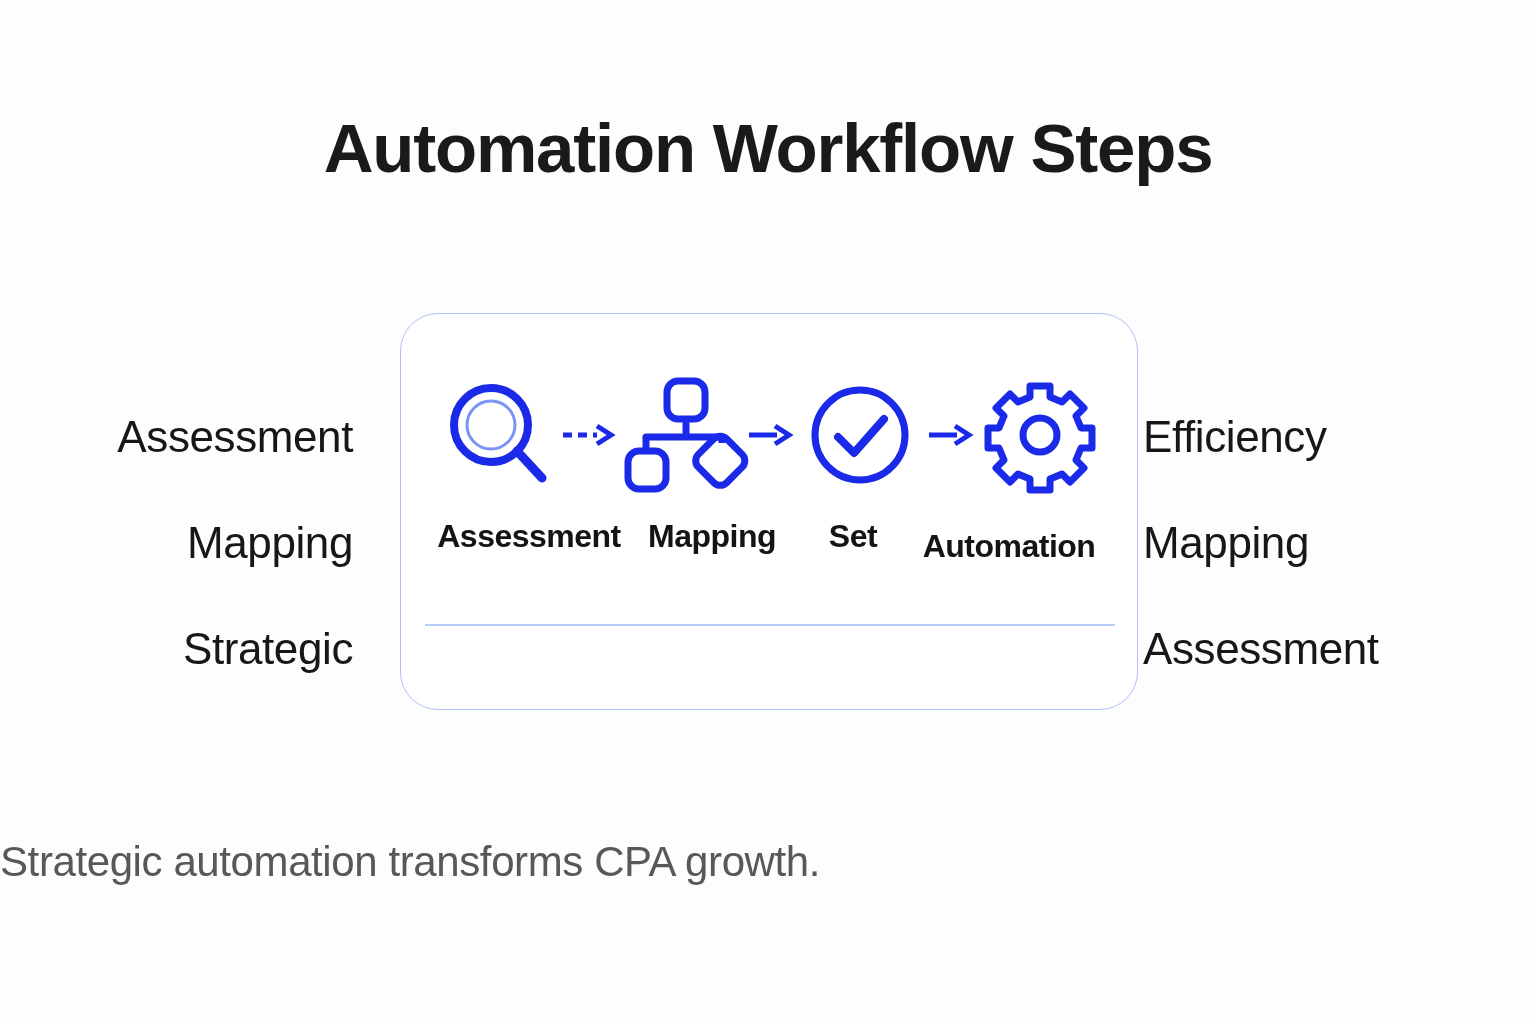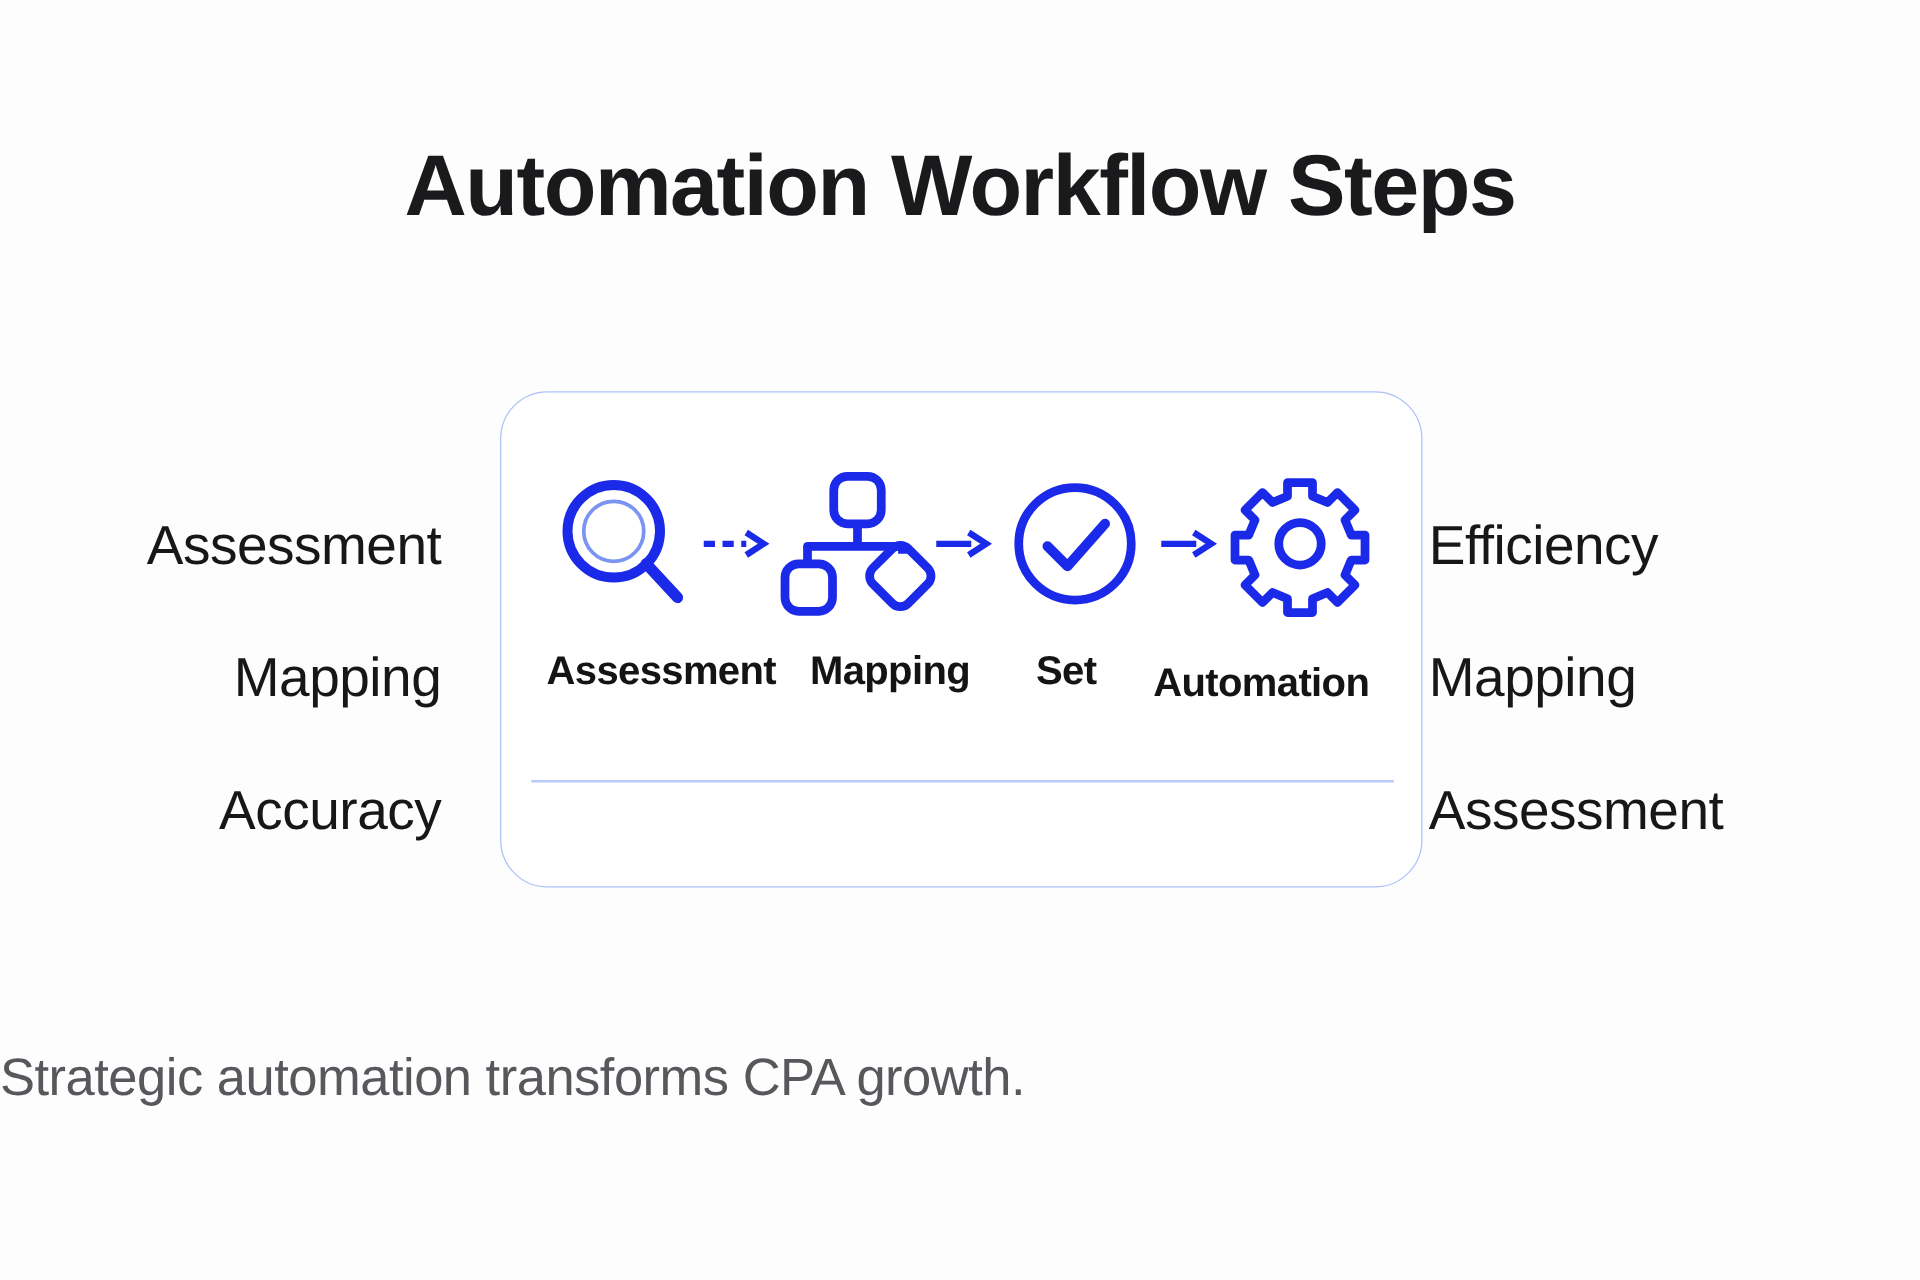--- a/index.html
+++ b/index.html
@@ -151,21 +151,21 @@
 </head>
 <body>
 
 <div id="slide">
 
   <div class="title">Automation Workflow Steps</div>
 
   <div class="side-col left">
     <div class="side-label">Assessment</div>
     <div class="side-label">Mapping</div>
-    <div class="side-label">Accuracy</div>
+    <div class="side-label">Strategic</div>
   </div>
 
   <div class="side-col right">
     <div class="side-label">Efficiency</div>
     <div class="side-label">Mapping</div>
     <div class="side-label">Assessment</div>
   </div>
 
   <div class="card">
 

